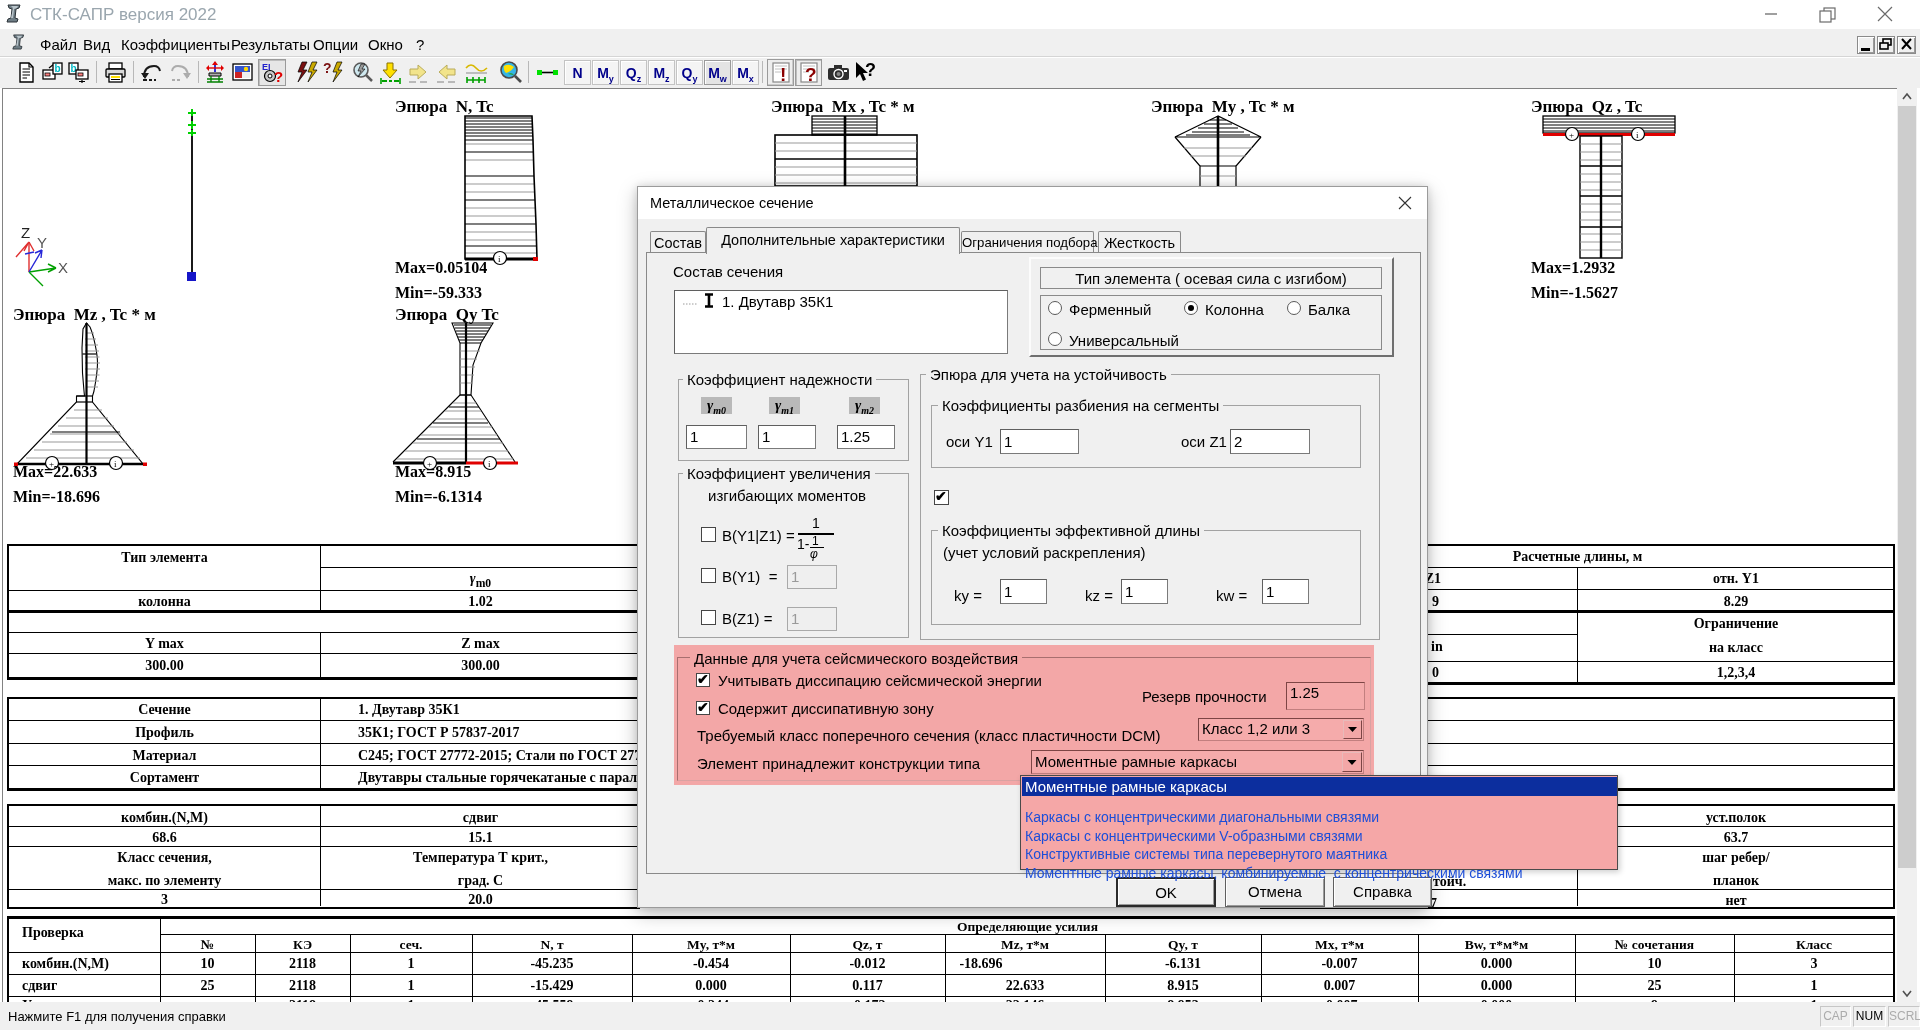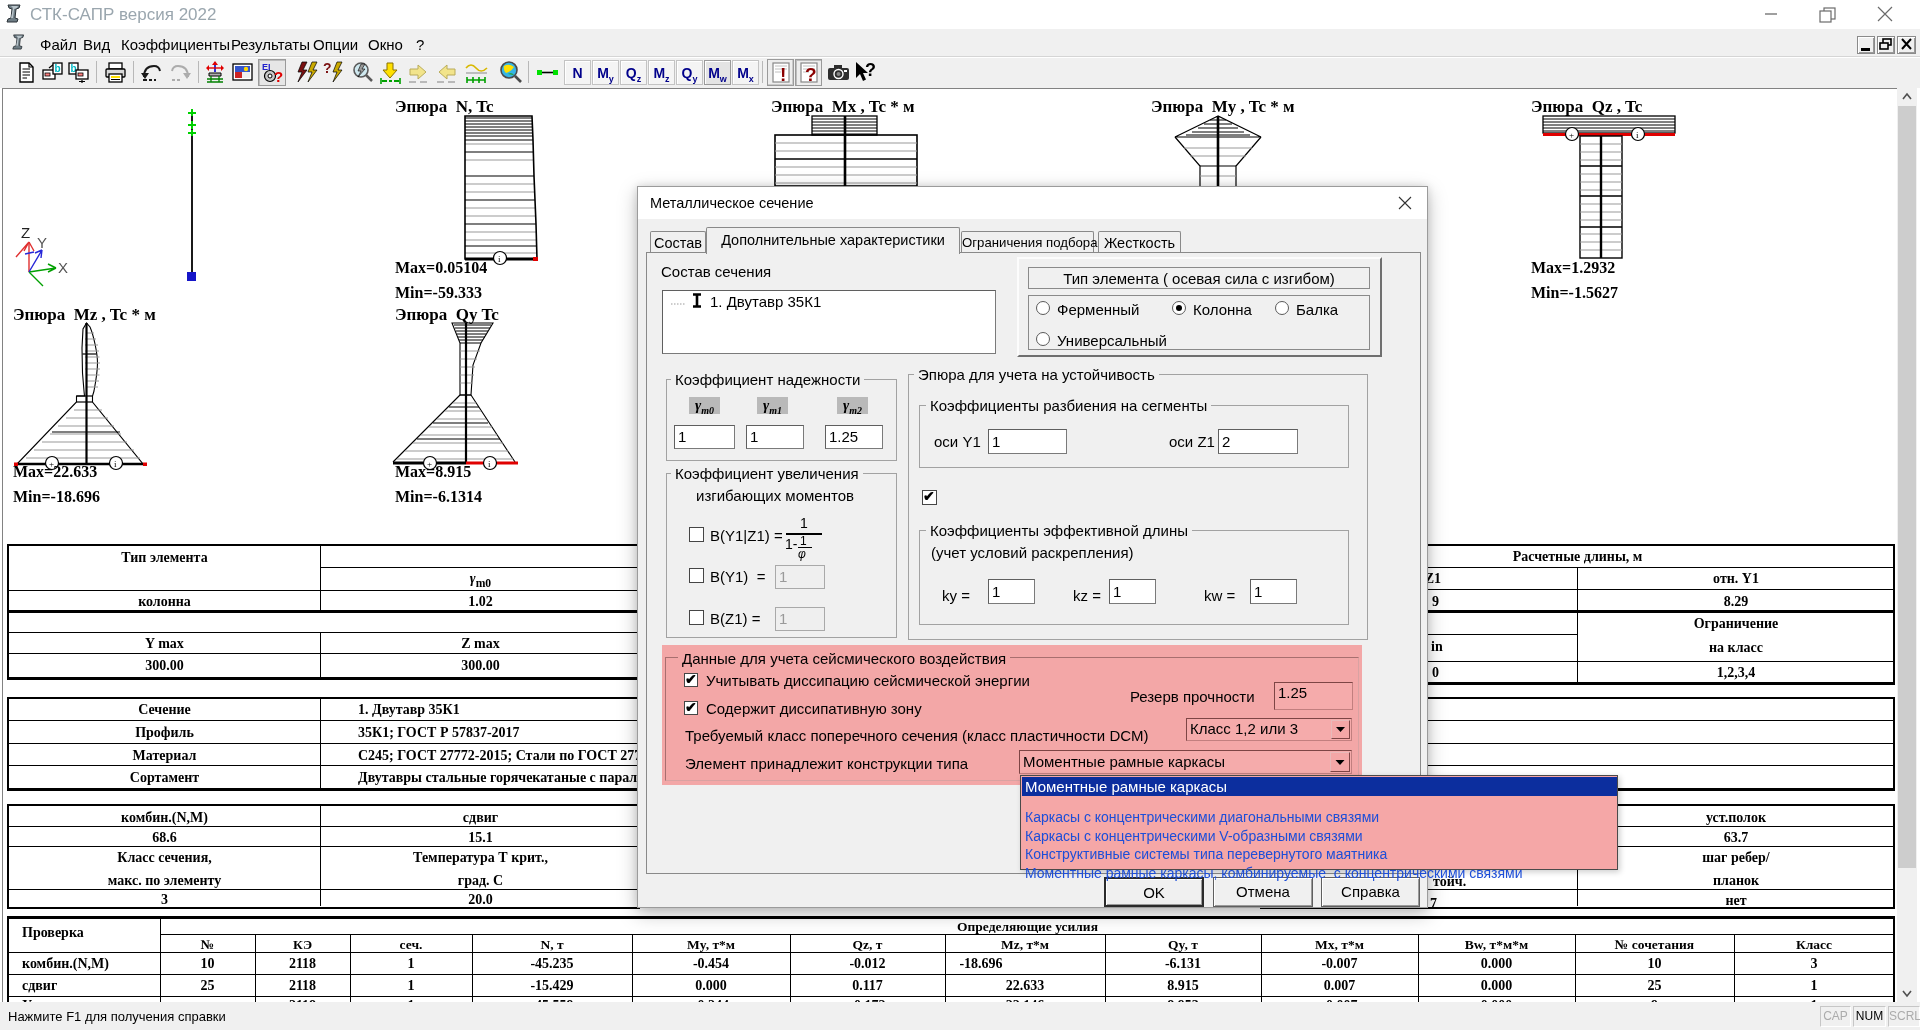--- a/index.html
+++ b/index.html
@@ -590,21 +590,21 @@
       <path d="M3,3 L15,15 M15,3 L3,15" stroke="#333" stroke-width="1.1"></path>
     </svg>
 
   <div class="abs" style="left:12px;top:44px;width:56px;height:21px;background:#f0f0f0;border:1px solid #898989;border-bottom:none;border-radius:2px 2px 0 0;font-size:14.5px;text-align:center;line-height:22px">Состав</div>
   <div class="abs" style="left:68px;top:40px;width:254px;height:27px;background:#f0f0f0;border:1px solid #898989;border-bottom:none;border-radius:2px 2px 0 0;font-size:14.5px;text-align:center;line-height:25px;z-index:3">Дополнительные характеристики</div>
   <div class="abs" style="left:323px;top:44px;width:133px;height:21px;background:#f0f0f0;border:1px solid #898989;border-bottom:none;border-radius:2px 2px 0 0;font-size:13.2px;text-align:center;line-height:22px;white-space:nowrap">Ограничения подбора</div>
   <div class="abs" style="left:460px;top:44px;width:83px;height:21px;background:#f0f0f0;border:1px solid #898989;border-bottom:none;border-radius:2px 2px 0 0;font-size:14.5px;text-align:center;line-height:22px">Жесткость</div>
 
   <div class="abs" style="left:8px;top:65px;width:775px;height:622px;border:1px solid #898989;background:#f0f0f0;z-index:1"></div>
   <div class="abs" style="left:69px;top:65px;width:252px;height:2px;background:#f0f0f0;z-index:4"></div>
-  <div class="abs" style="left:0;top:0;width:789px;height:684px;z-index:5">
+  <div class="abs" style="left:12px;top:0;width:789px;height:684px;z-index:5">
 
     <div class="dlg" style="left:23px;top:76px">Состав сечения</div>
     <div class="abs" style="left:24px;top:103px;width:334px;height:64px;background:#fff;border:1px solid #7a7a7a;border-top-color:#5f5f5f;border-left-color:#5f5f5f">
       <svg class="abs" style="left:8px;top:6px" width="18" height="14" viewBox="0 0 18 14">
           <path d="M0,7 H14" stroke="#9a9a9a" stroke-width="1" stroke-dasharray="1.5,1.5"></path>
         </svg>
       <svg class="abs" style="left:29px;top:2px" width="10" height="15" viewBox="0 0 10 15">
           <path d="M1,1.5 H9 M1,13.5 H9 M5,1.5 V13.5" stroke="#000" stroke-width="2.6"></path>
         </svg>
       <div class="dlg" style="left:47px;top:2px">1. Двутавр 35К1</div>

